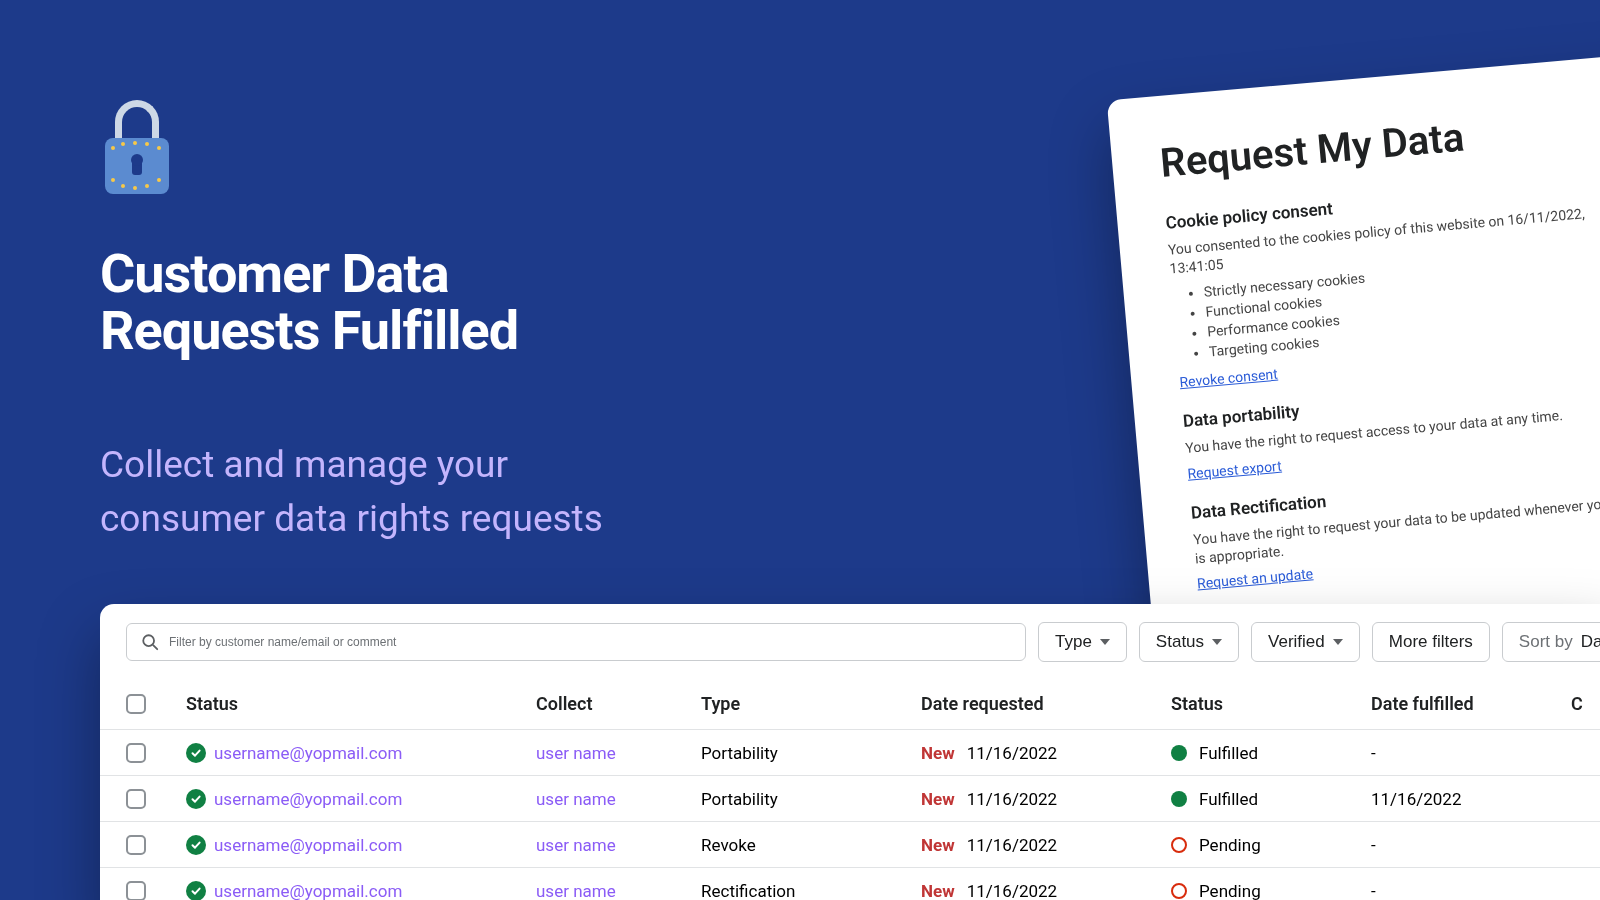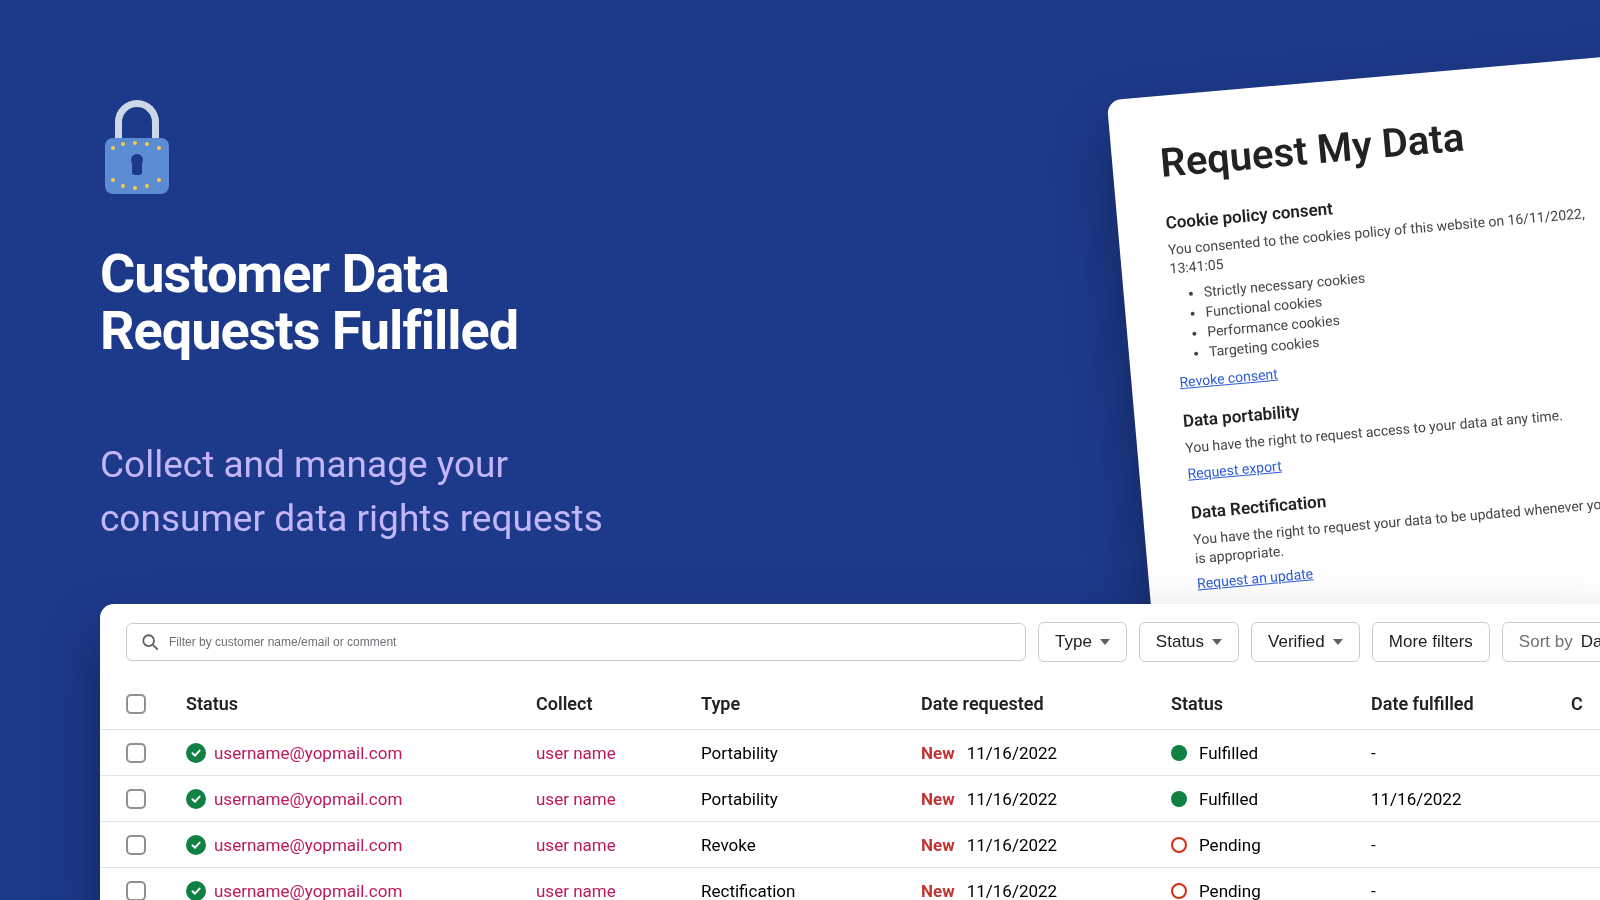--- a/index.html
+++ b/index.html
@@ -41,21 +41,21 @@
   .fbtn.sort { color:#6d7175; }
   .caret { display:inline-block; width:0;height:0;border-left:5px solid transparent;border-right:5px solid transparent;border-top:6px solid #5c5f62; }
 
   .thead, .row { display:grid; grid-template-columns:60px 350px 165px 220px 250px 200px 200px 1fr; align-items:center; padding:0 26px; }
   .thead { height:52px; font-weight:600; font-size:18px; color:#202223; border-bottom:1px solid #e1e3e5; }
   .row   { height:46px; font-size:17px; border-bottom:1px solid #e1e3e5; }
   .chk { width:20px; height:20px; border:2px solid #8c9196; border-radius:5px; background:#fff; }
   .verified { width:20px;height:20px;border-radius:50%;background:#108043;display:inline-flex;align-items:center;justify-content:center;margin-right:8px;flex:none; }
   .verified svg { display:block; }
   .email-cell { display:flex; align-items:center; }
-  .email-cell a, .cust a { color:#be185d; text-decoration:none; }
+  .email-cell a, .cust a { color:#8b5cf6; text-decoration:none; }
   .new { color:#c03636; font-weight:700; margin-right:12px; }
   .status-cell { display:flex; align-items:center; gap:12px; }
   .dot-f { width:16px;height:16px;border-radius:50%;background:#108043; }
   .dot-p { width:16px;height:16px;border-radius:50%;border:2px solid #d82c0d; }
 
 </style>
 </head>
 <body>
 
 <div class="stage">

